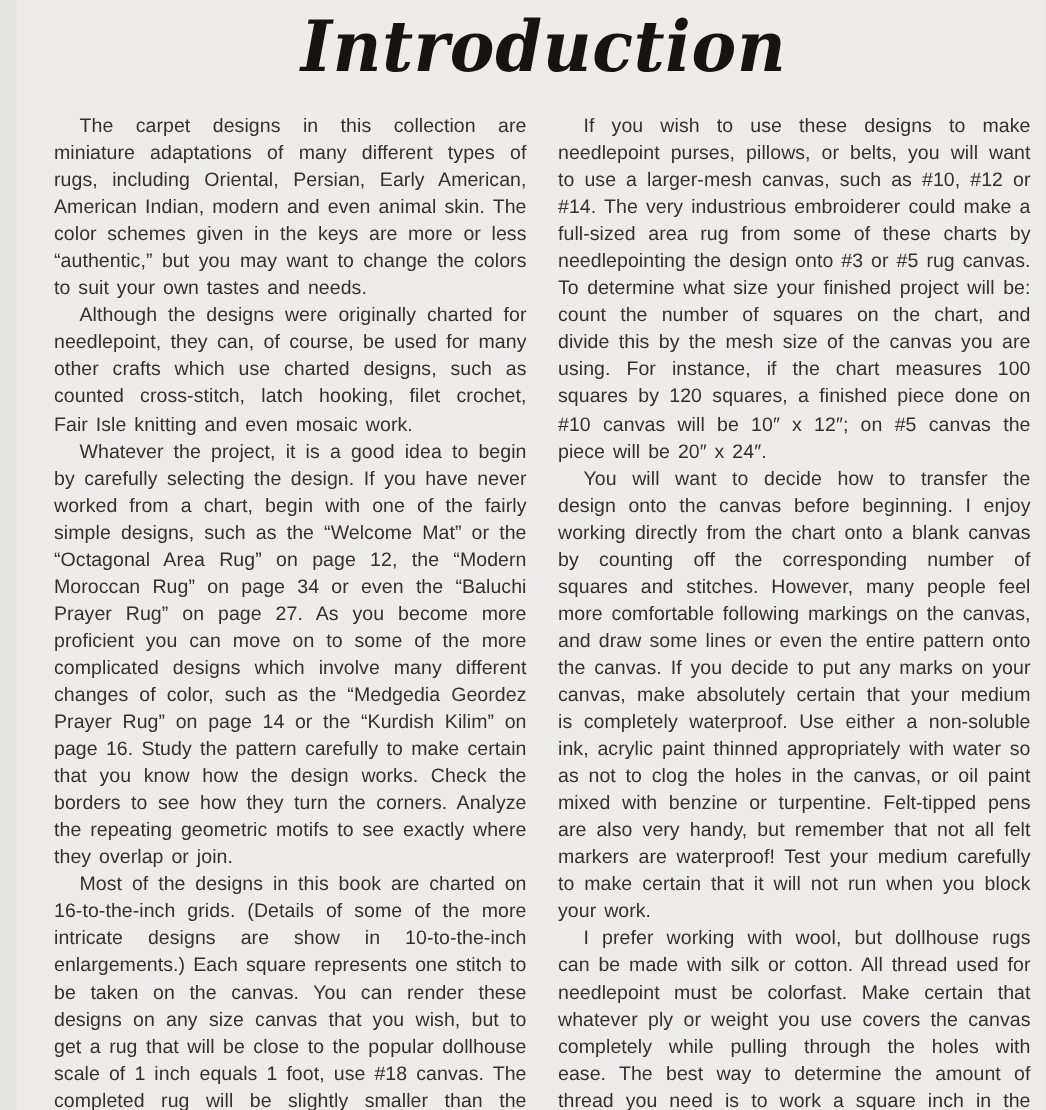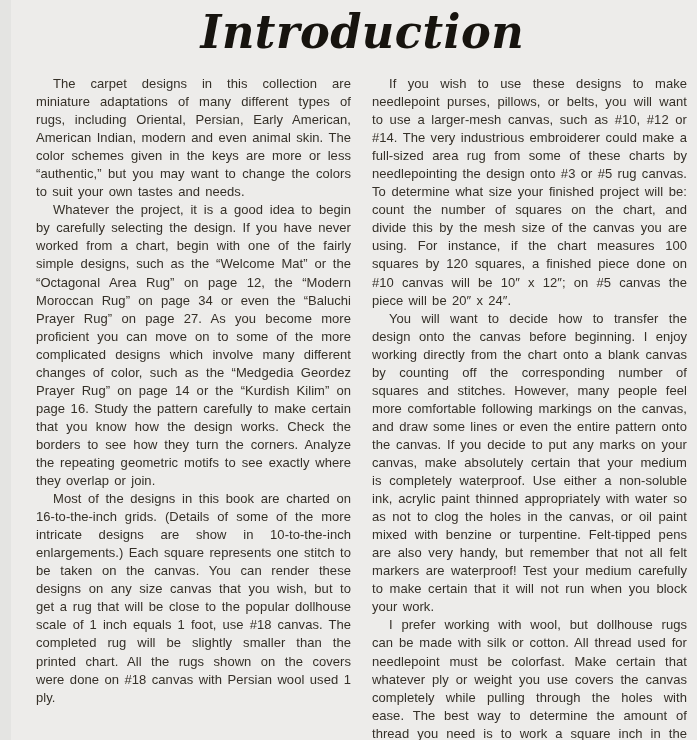--- a/index.html
+++ b/index.html
@@ -59,20 +59,21 @@
 <body>
 
 <div class="page">
   <header class="page-header">
     <h1 class="page-title">Introduction</h1>
   </header>
 
   <main class="columns">
     <section class="col">
       <p class="body-para">The carpet designs in this collection are miniature adaptations of many different types of rugs, including Oriental, Persian, Early American, American Indian, modern and even animal skin. The color schemes given in the keys are more or less “authentic,” but you may want to change the colors to suit your own tastes and needs.</p>
+      <p class="body-para">Although the designs were originally charted for needlepoint, they can, of course, be used for many other crafts which use charted designs, such as counted cross-stitch, latch hooking, filet crochet, Fair Isle knitting and even mosaic work.</p>
       <p class="body-para">Whatever the project, it is a good idea to begin by carefully selecting the design. If you have never worked from a chart, begin with one of the fairly simple designs, such as the “Welcome Mat” or the “Octagonal Area Rug” on page 12, the “Modern Moroccan Rug” on page 34 or even the “Baluchi Prayer Rug” on page 27. As you become more proficient you can move on to some of the more complicated designs which involve many different changes of color, such as the “Medgedia Geordez Prayer Rug” on page 14 or the “Kurdish Kilim” on page 16. Study the pattern carefully to make certain that you know how the design works. Check the borders to see how they turn the corners. Analyze the repeating geometric motifs to see exactly where they overlap or join.</p>
       <p class="body-para">Most of the designs in this book are charted on 16-to-the-inch grids. (Details of some of the more intricate designs are show in 10-to-the-inch enlargements.) Each square represents one stitch to be taken on the canvas. You can render these designs on any size canvas that you wish, but to get a rug that will be close to the popular dollhouse scale of 1 inch equals 1 foot, use #18 canvas. The completed rug will be slightly smaller than the printed chart. All the rugs shown on the covers were done on #18 canvas with Persian wool used 1 ply.</p>
     </section>
 
     <section class="col">
       <p class="body-para">If you wish to use these designs to make needlepoint purses, pillows, or belts, you will want to use a larger-mesh canvas, such as #10, #12 or #14. The very industrious embroiderer could make a full-sized area rug from some of these charts by needlepointing the design onto #3 or #5 rug canvas. To determine what size your finished project will be: count the number of squares on the chart, and divide this by the mesh size of the canvas you are using. For instance, if the chart measures 100 squares by 120 squares, a finished piece done on #10 canvas will be 10″ x 12″; on #5 canvas the piece will be 20″ x 24″.</p>
       <p class="body-para">You will want to decide how to transfer the design onto the canvas before beginning. I enjoy working directly from the chart onto a blank canvas by counting off the corresponding number of squares and stitches. However, many people feel more comfortable following markings on the canvas, and draw some lines or even the entire pattern onto the canvas. If you decide to put any marks on your canvas, make absolutely certain that your medium is completely waterproof. Use either a non-soluble ink, acrylic paint thinned appropriately with water so as not to clog the holes in the canvas, or oil paint mixed with benzine or turpentine. Felt-tipped pens are also very handy, but remember that not all felt markers are waterproof! Test your medium carefully to make certain that it will not run when you block your work.</p>
       <p class="body-para">I prefer working with wool, but dollhouse rugs can be made with silk or cotton. All thread used for needlepoint must be colorfast. Make certain that whatever ply or weight you use covers the canvas completely while pulling through the holes with ease. The best way to determine the amount of thread you need is to work a square inch in the type of stitch and with the materials you are planning to use. You can then estimate the amount</p>
     </section>
   </main>

